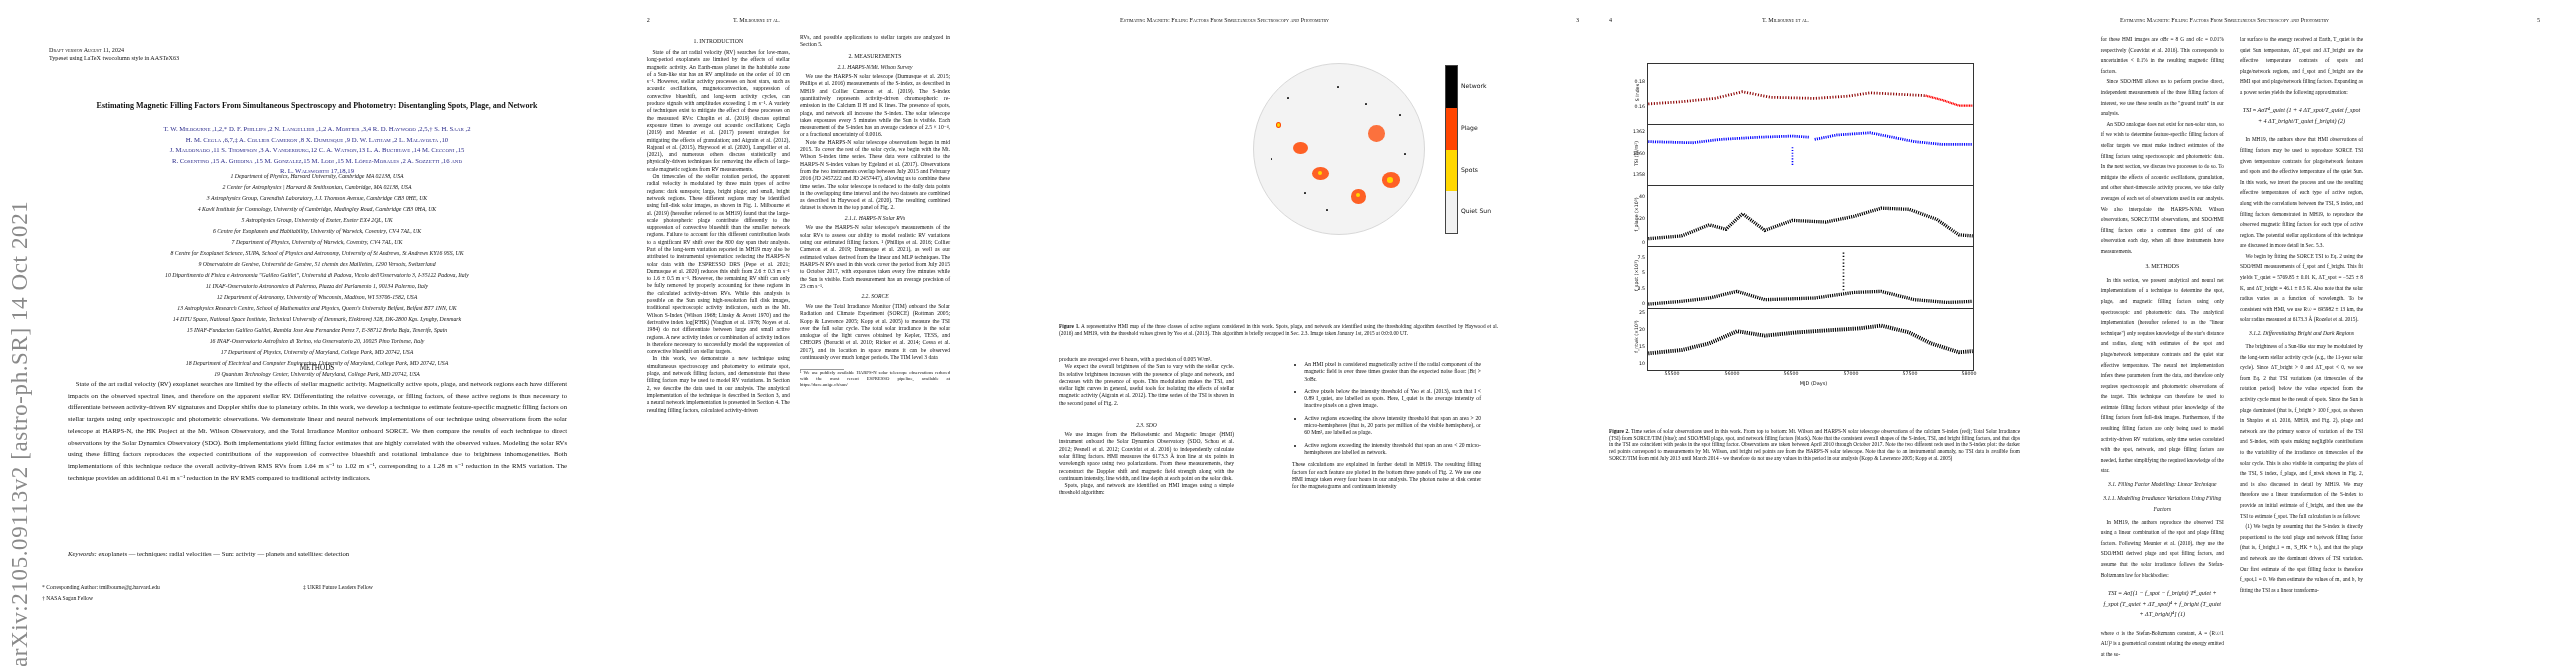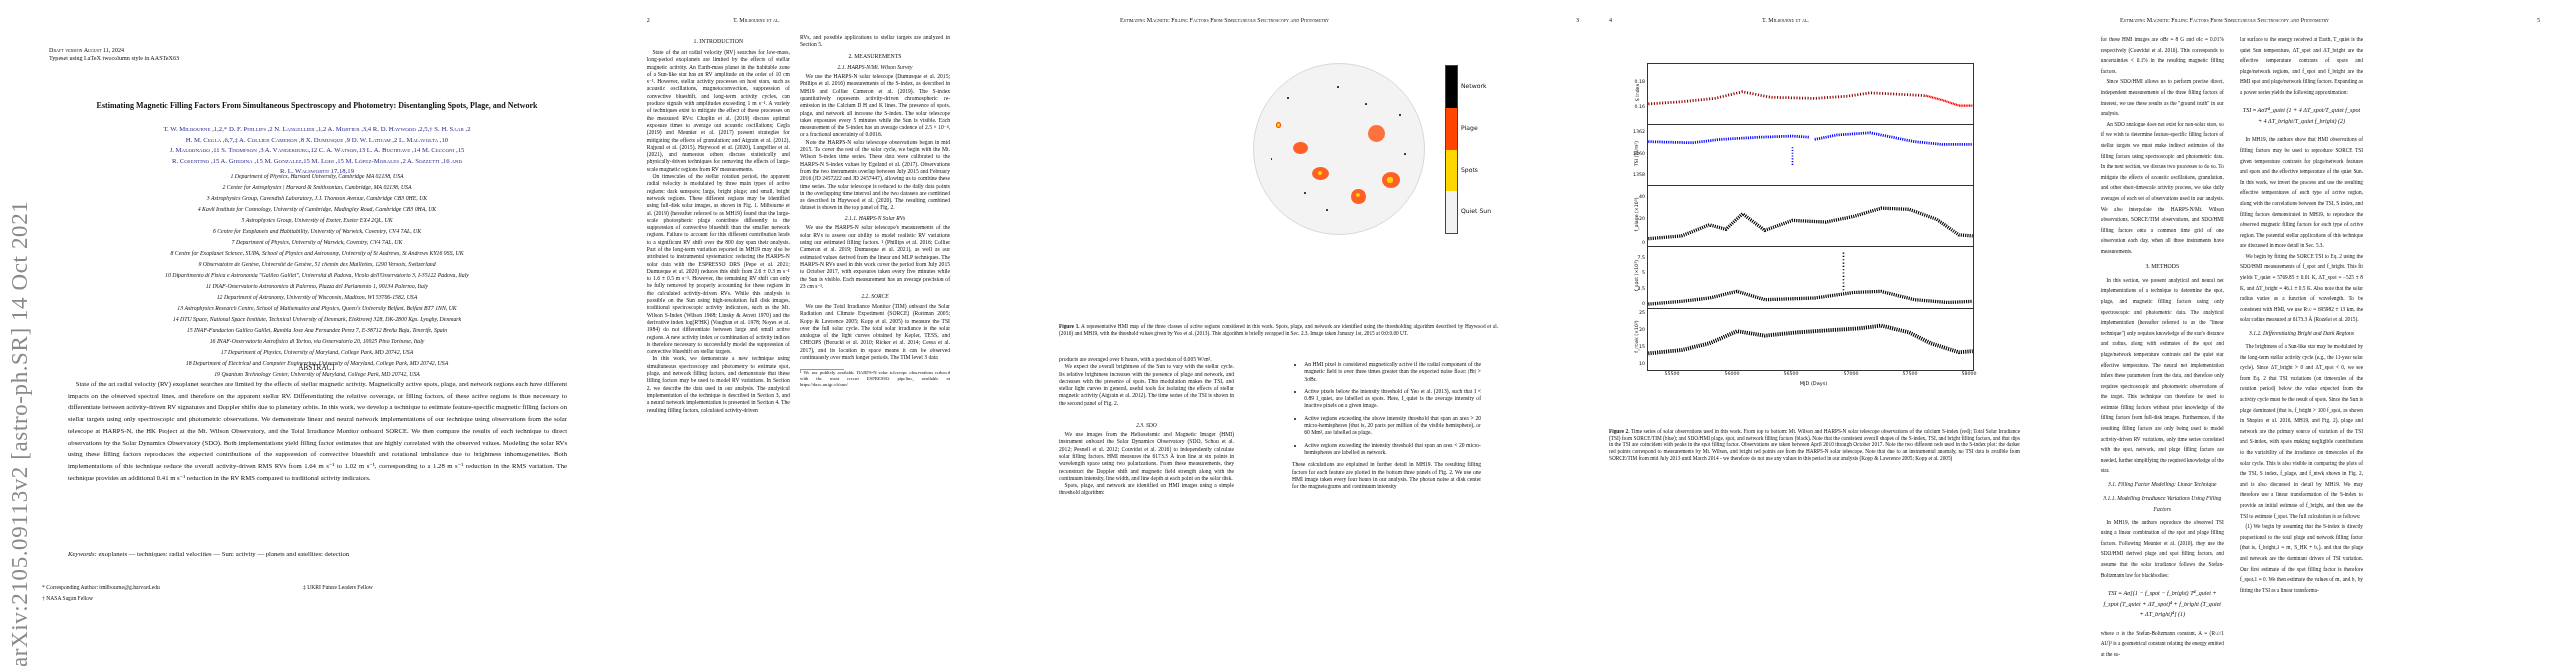--- a/index.html
+++ b/index.html
@@ -74,21 +74,21 @@
     <div>11 INAF-Osservatorio Astronomico di Palermo, Piazza del Parlamento 1, 90134 Palermo, Italy</div>
     <div>12 Department of Astronomy, University of Wisconsin, Madison, WI 53706-1582, USA</div>
     <div>13 Astrophysics Research Centre, School of Mathematics and Physics, Queen's University Belfast, Belfast BT7 1NN, UK</div>
     <div>14 DTU Space, National Space Institute, Technical University of Denmark, Elektrovej 328, DK-2800 Kgs. Lyngby, Denmark</div>
     <div>15 INAF-Fundacion Galileo Galilei, Rambla Jose Ana Fernandez Perez 7, E-38712 Breña Baja, Tenerife, Spain</div>
     <div>16 INAF-Osservatorio Astrofisico di Torino, via Osservatorio 20, 10025 Pino Torinese, Italy</div>
     <div>17 Department of Physics, University of Maryland, College Park, MD 20742, USA</div>
     <div>18 Department of Electrical and Computer Engineering, University of Maryland, College Park, MD 20742, USA</div>
     <div>19 Quantum Technology Center, University of Maryland, College Park, MD 20742, USA</div>
   </div>
-  <div class="abs-head">ABSTRACT</div>
+  <div class="abs-head">METHODS</div>
   <div class="abs-body">State of the art radial velocity (RV) exoplanet searches are limited by the effects of stellar magnetic activity. Magnetically active spots, plage, and network regions each have different impacts on the observed spectral lines, and therefore on the apparent stellar RV. Differentiating the relative coverage, or filling factors, of these active regions is thus necessary to differentiate between activity-driven RV signatures and Doppler shifts due to planetary orbits. In this work, we develop a technique to estimate feature-specific magnetic filling factors on stellar targets using only spectroscopic and photometric observations. We demonstrate linear and neural network implementations of our technique using observations from the solar telescope at HARPS-N, the HK Project at the Mt. Wilson Observatory, and the Total Irradiance Monitor onboard SORCE. We then compare the results of each technique to direct observations by the Solar Dynamics Observatory (SDO). Both implementations yield filling factor estimates that are highly correlated with the observed values. Modeling the solar RVs using these filling factors reproduces the expected contributions of the suppression of convective blueshift and rotational imbalance due to brightness inhomogeneities. Both implementations of this technique reduce the overall activity-driven RMS RVs from 1.64 m s⁻¹ to 1.02 m s⁻¹, corresponding to a 1.28 m s⁻¹ reduction in the RMS variation. The technique provides an additional 0.41 m s⁻¹ reduction in the RV RMS compared to traditional activity indicators.</div>
   <div class="keywords">
     <i>Keywords:</i>
     <span>exoplanets — techniques: radial velocities — Sun: activity — planets and satellites: detection</span>
   </div>
   <div class="footnotes">
     <div>* Corresponding Author: tmilbourne@g.harvard.edu</div>
     <div>† NASA Sagan Fellow</div>
     <div class="fn-right">‡ UKRI Future Leaders Fellow</div>
   </div>

